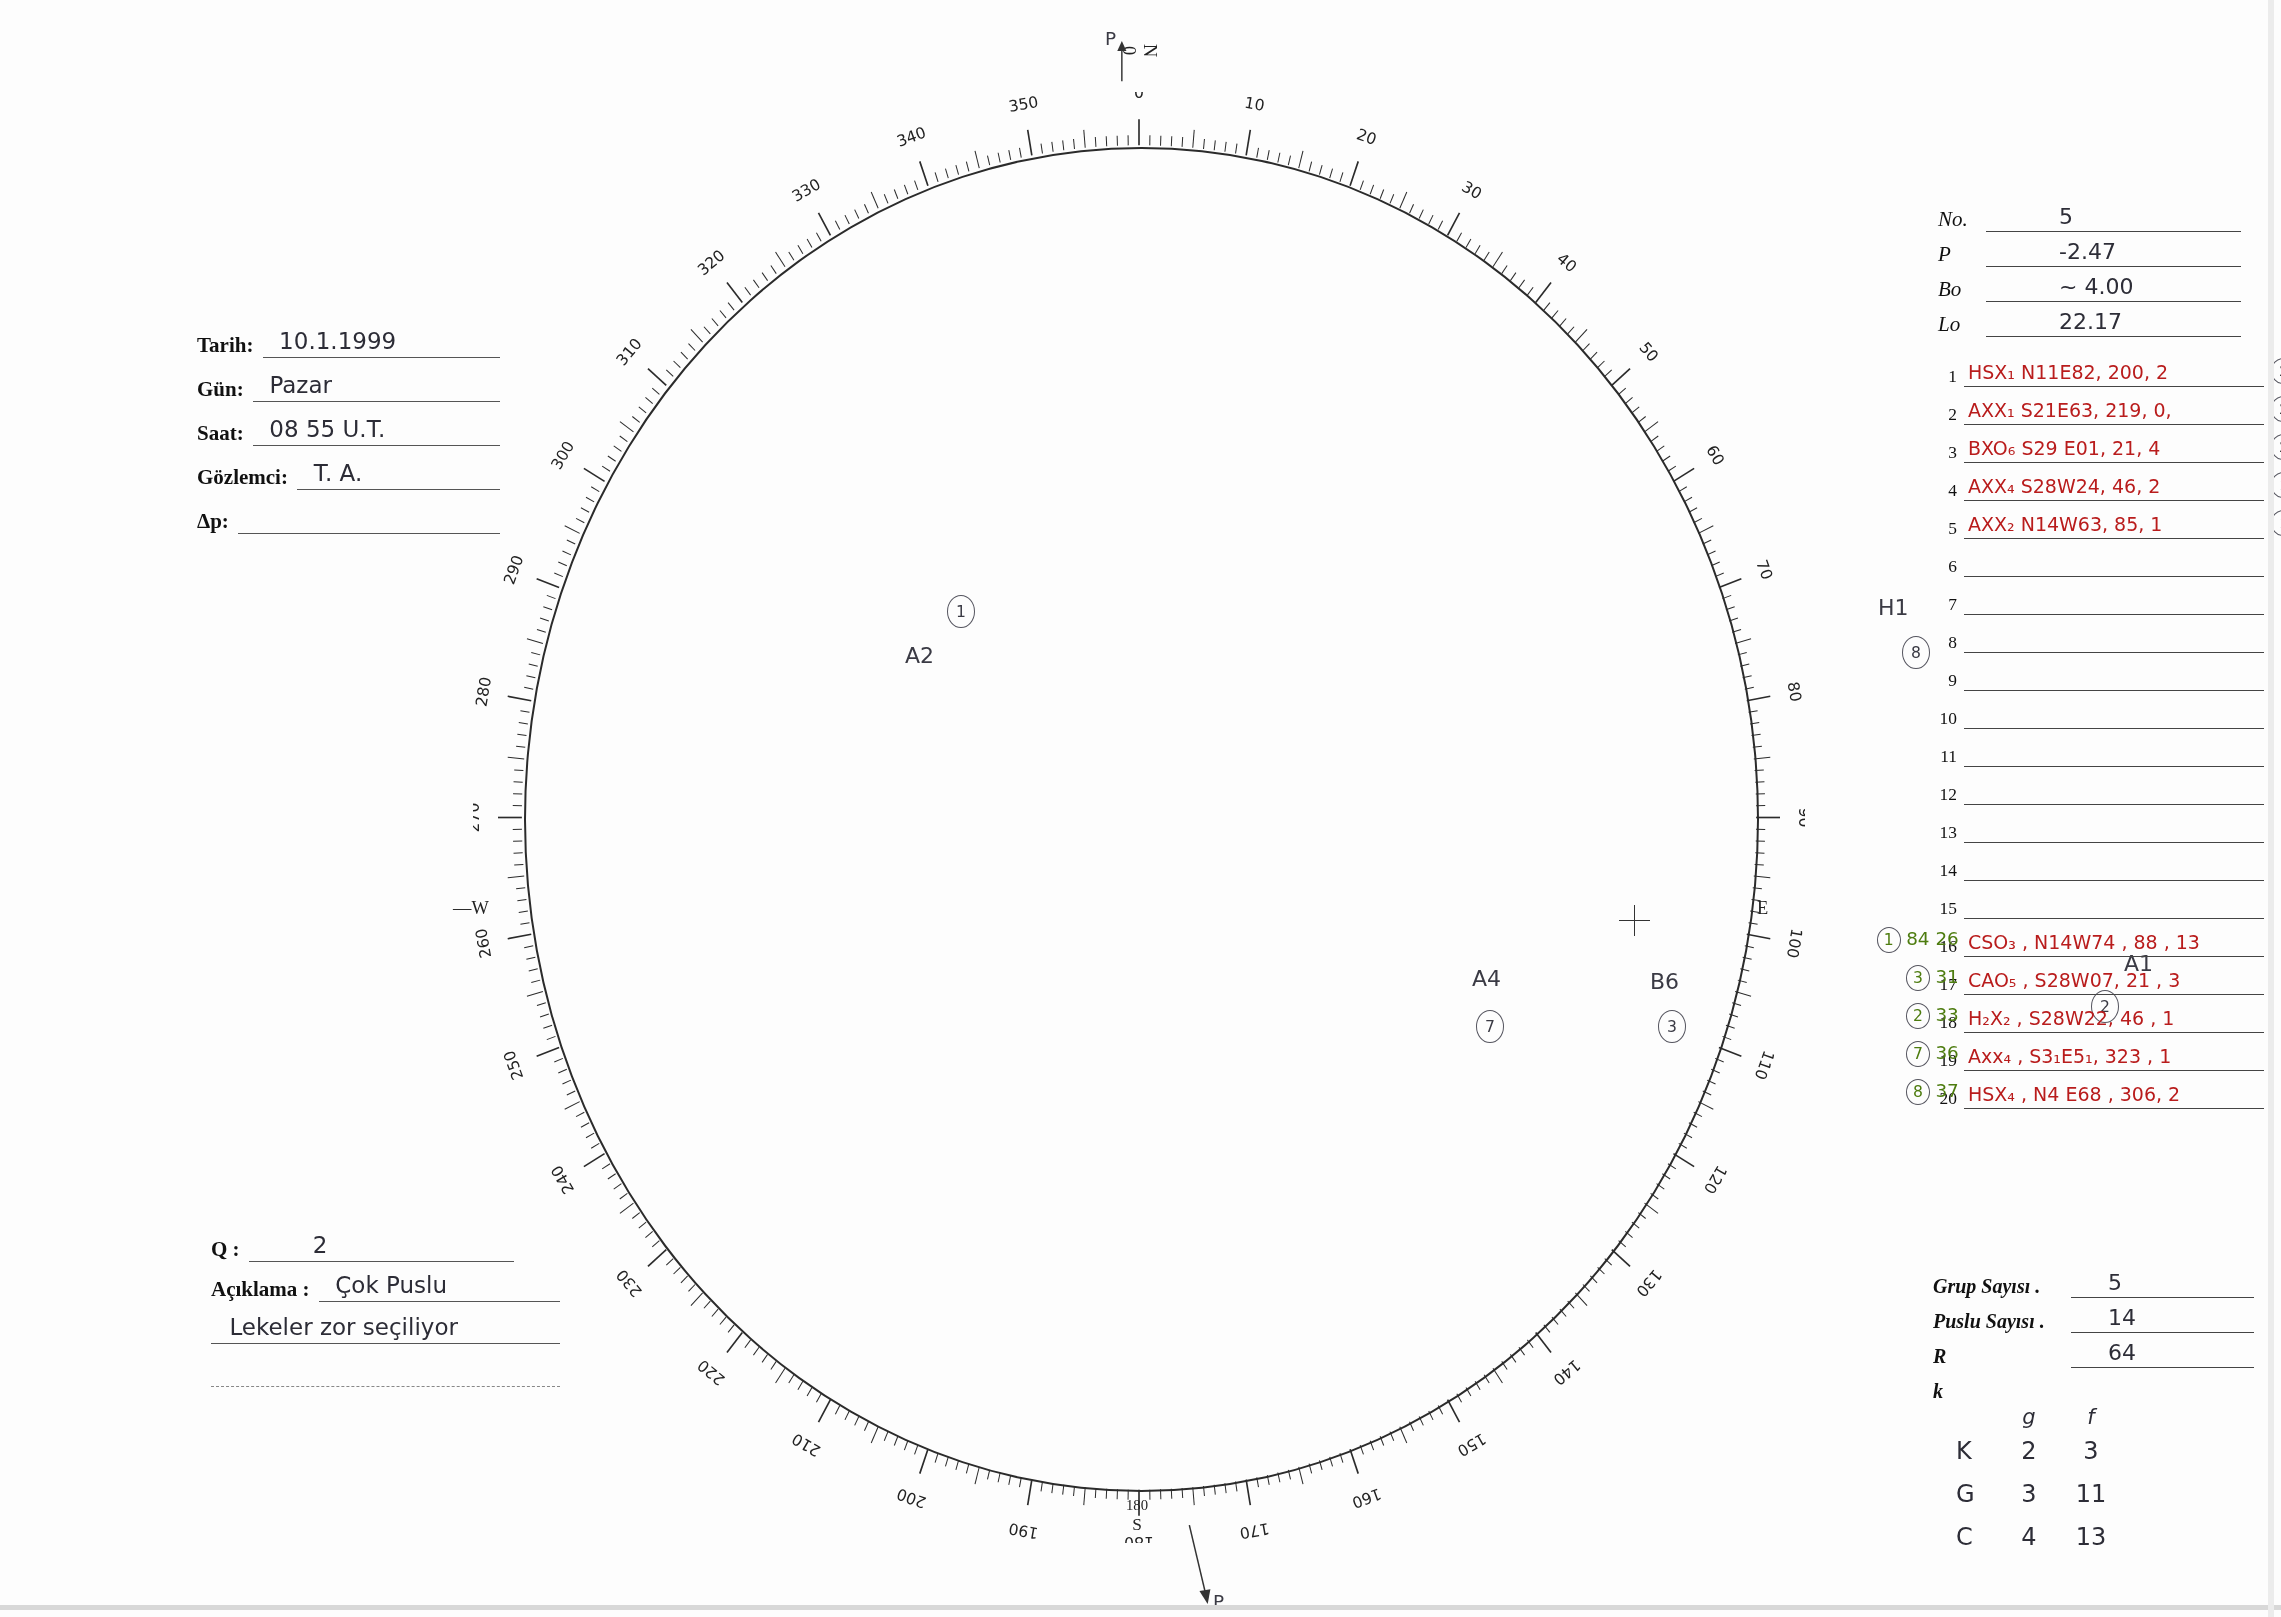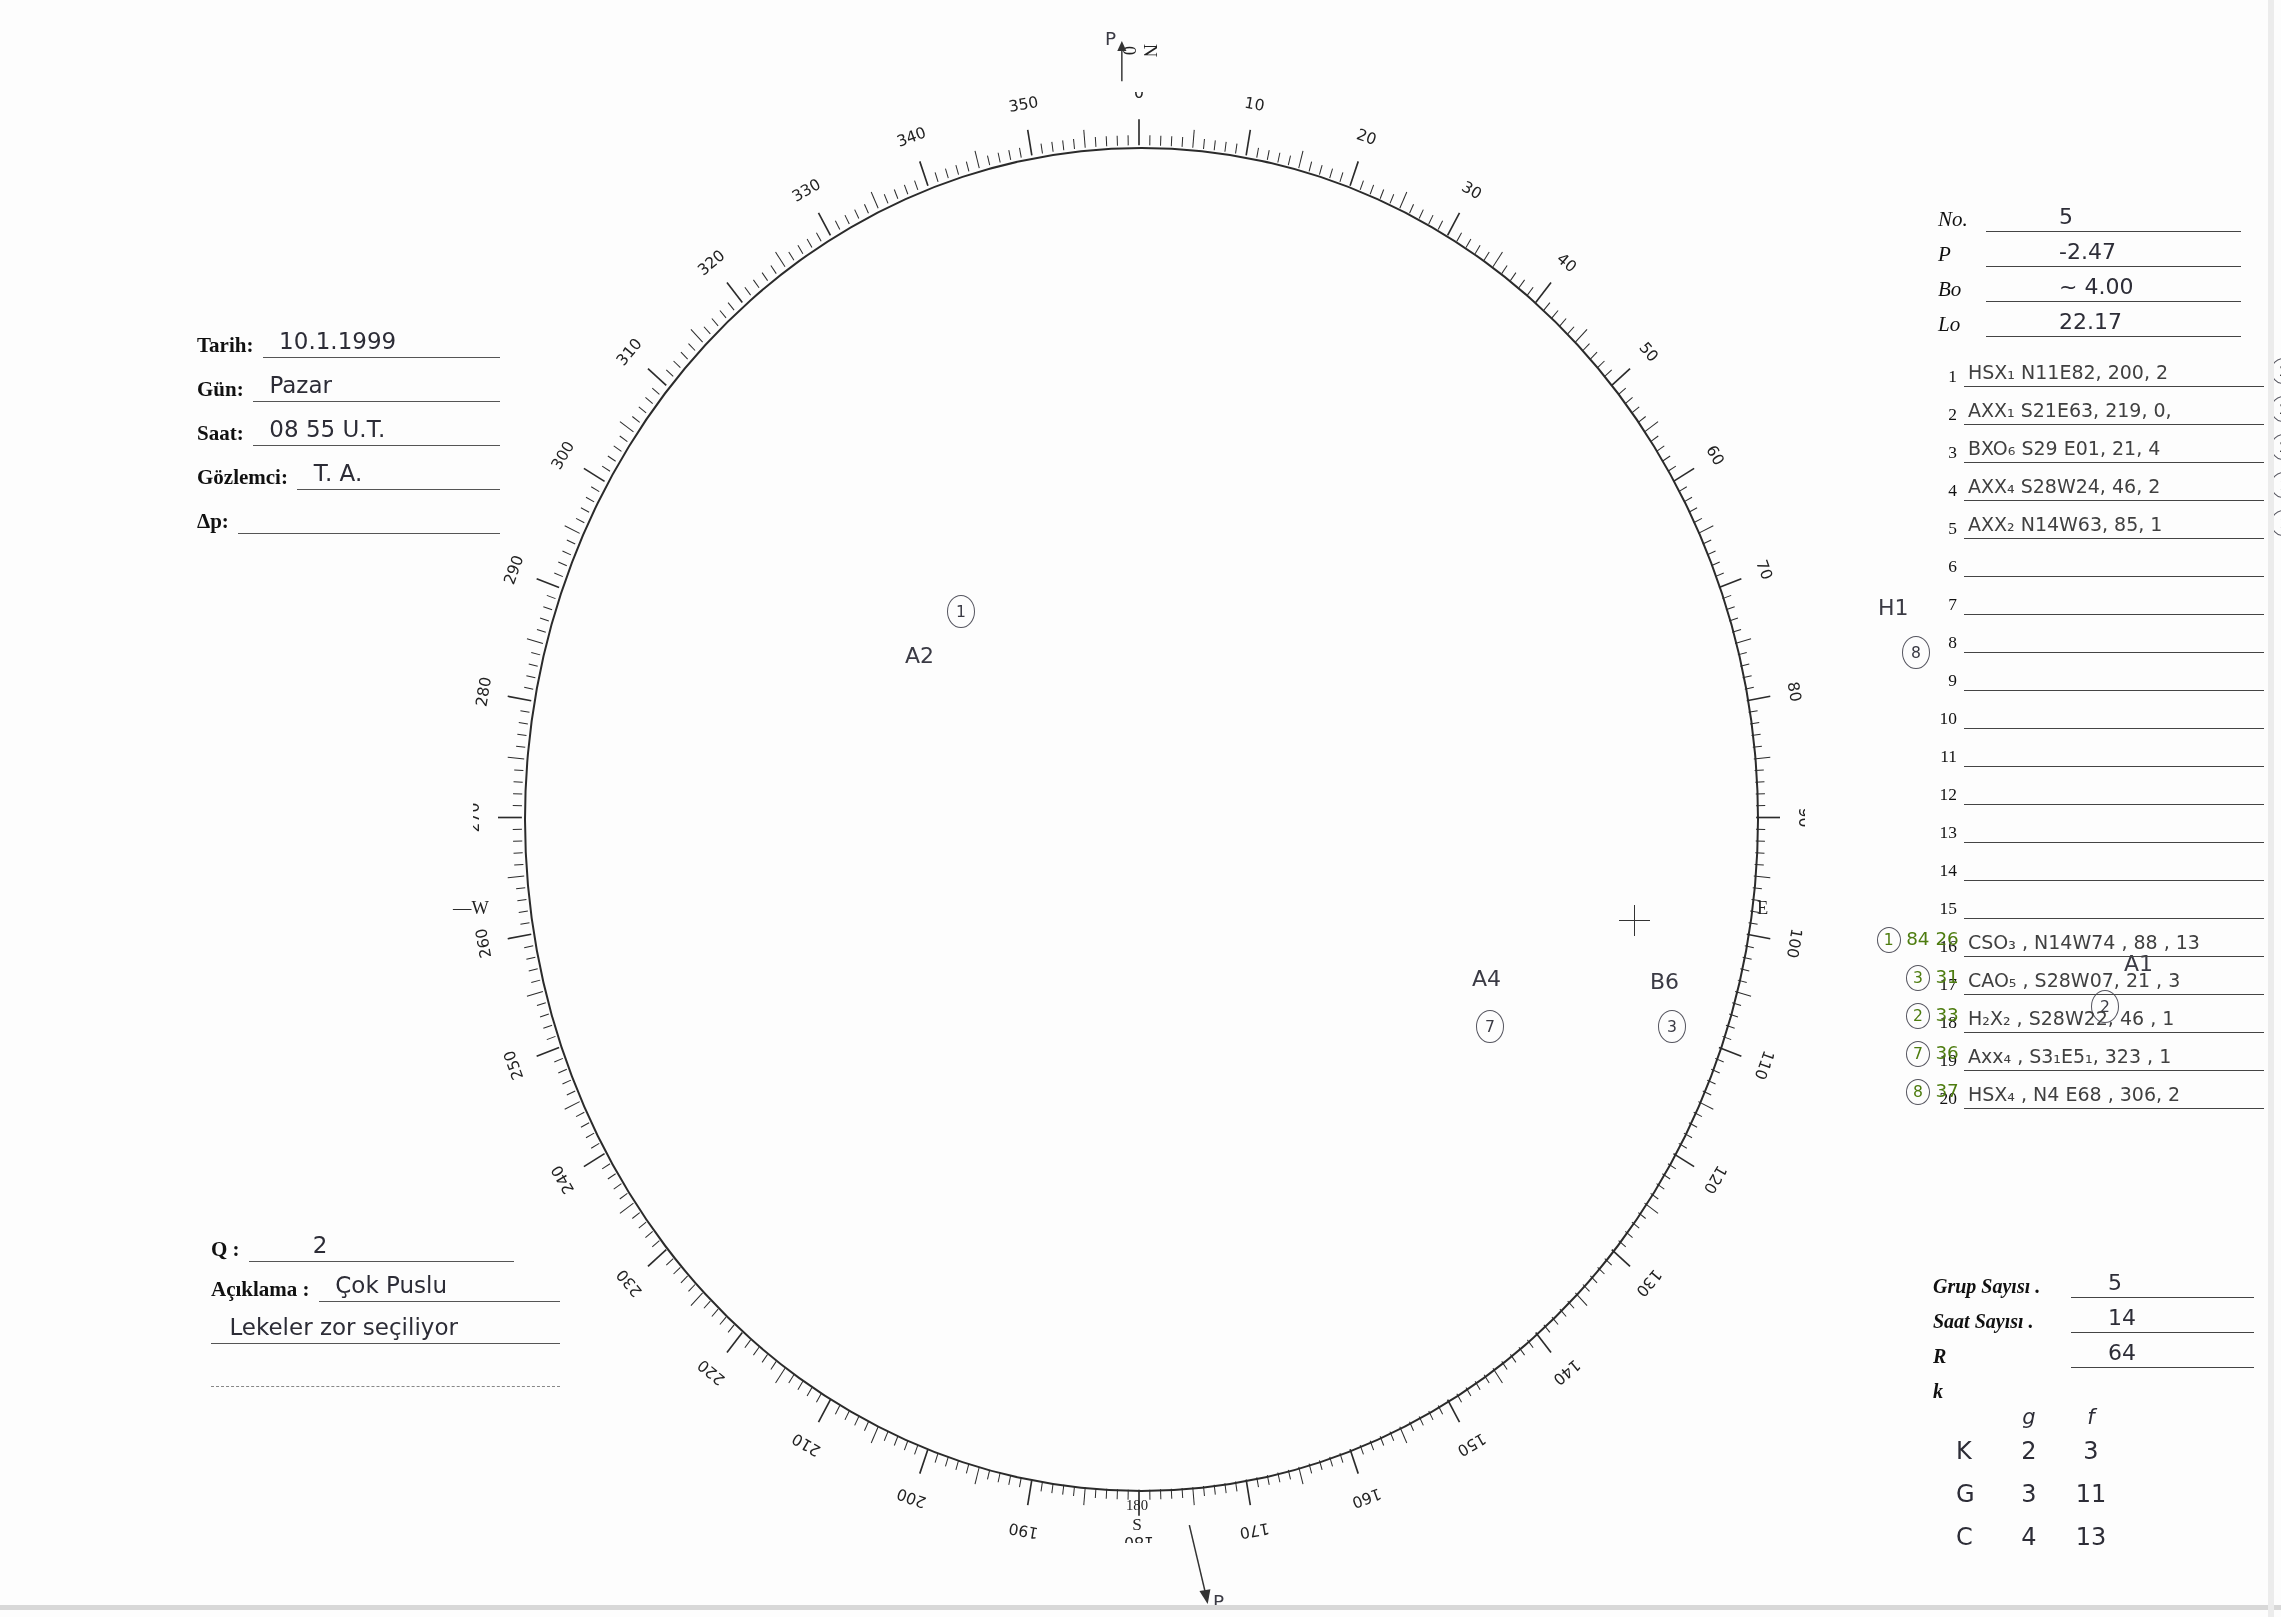--- a/index.html
+++ b/index.html
@@ -24,21 +24,21 @@
   
   #topvals{position:absolute;left:1938px;top:197px;width:303px;}
   .tv-row{display:flex;align-items:flex-end;height:35px;}
   .tv-lab{font-family:"Liberation Serif",serif;font-style:italic;font-weight:normal;font-size:21px;width:48px;}
   .tv-line{flex:1;border-bottom:1.3px solid #444;position:relative;height:27.5px;}
   .tv-val{position:absolute;left:73px;bottom:1.8px;font-family:"DejaVu Sans",sans-serif;font-size:22px;color:#2d2d37;}
   #grouplist{position:absolute;left:1933px;top:349px;width:331px;}
   .gl-row{display:flex;align-items:flex-end;height:38px;}
   .gl-no{width:24px;text-align:right;font-family:"Liberation Serif",serif;font-size:17.4px;padding-right:7.3px;}
   .gl-line{flex:1;border-bottom:1.2px solid #444;height:30px;position:relative;}
-  .gl-txt{position:absolute;left:3.7px;bottom:2.8px;font-family:"DejaVu Sans",sans-serif;font-size:19px;color:#404040;white-space:nowrap;}
+  .gl-txt{position:absolute;left:3.7px;bottom:2.8px;font-family:"DejaVu Sans",sans-serif;font-size:19px;color:#b91c1c;white-space:nowrap;}
   .gl-left{position:absolute;right:100%;bottom:2.8px;margin-right:5.5px;font-family:"DejaVu Sans",sans-serif;font-size:18.4px;color:#4d7c0f;white-space:nowrap;}
   .circ-num{display:inline-block;border:1.1px solid #55555f;border-radius:50%;width:22px;height:24px;line-height:24px;text-align:center;font-size:15.6px;}
   .gl-right{position:absolute;left:100%;bottom:1.8px;margin-left:7.3px;}
   
   #remarks{position:absolute;left:211px;top:1235px;width:386px;}
   #remarks .fld{position:relative;margin-bottom:13px;}
   .plainline{border-bottom:1.2px solid #555;height:27.5px;position:relative;margin-bottom:14.7px;}
   .plainline .val{position:absolute;left:18.4px;bottom:2.8px;font-family:"DejaVu Sans",sans-serif;font-size:23px;color:#2c2c36;}
   
   #summary{position:absolute;left:1933px;top:1263px;width:321px;}
@@ -717,21 +717,21 @@
   </div>
 
   <div id="summary">
     <div class="sm-row">
       <span class="sm-lab">Grup Sayısı .</span>
       <span class="sm-line">
           <span class="sm-val">5</span>
         </span>
     </div>
     <div class="sm-row">
-      <span class="sm-lab">Saat Sayısı .</span>
+      <span class="sm-lab">Puslu Sayısı .</span>
       <span class="sm-line">
           <span class="sm-val">14</span>
         </span>
     </div>
     <div class="sm-row">
       <span class="sm-lab">R</span>
       <span class="sm-line">
           <span class="sm-val">64</span>
         </span>
     </div>

